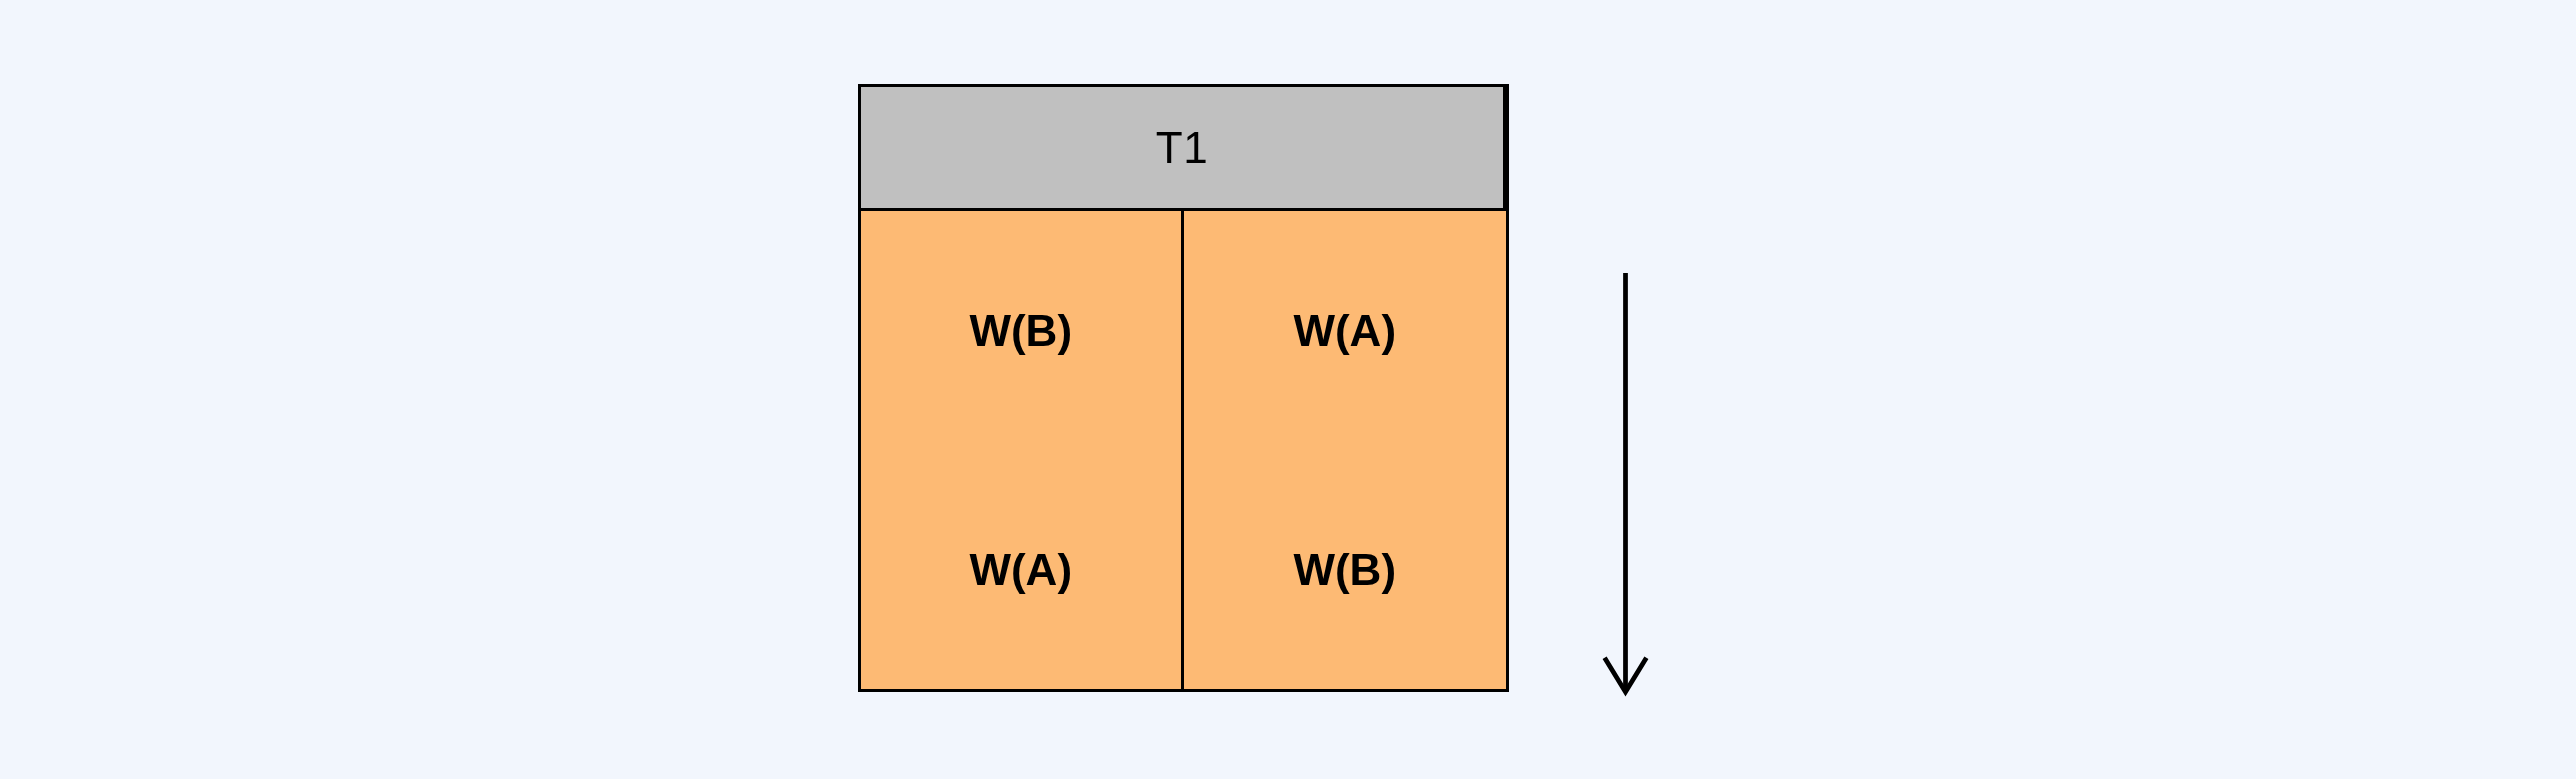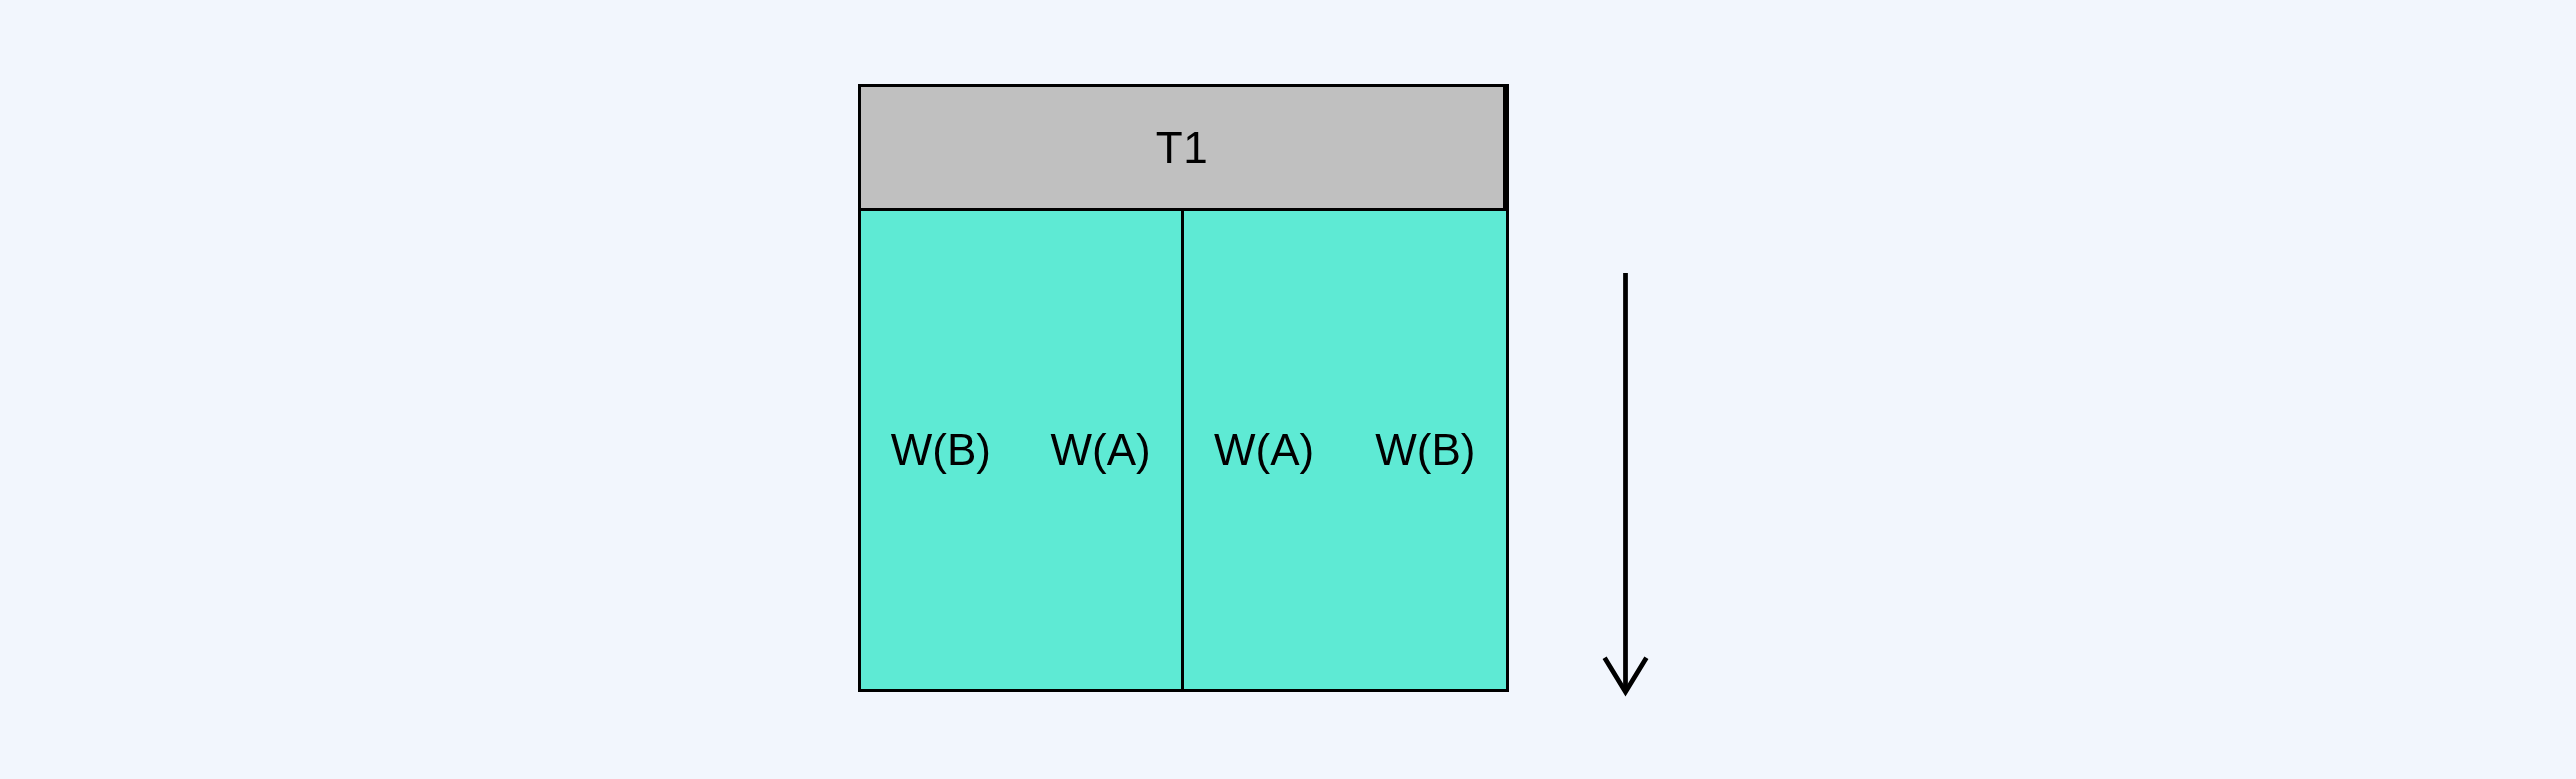--- a/index.html
+++ b/index.html
@@ -25,21 +25,21 @@
 
   
   .schedule-table {
     position: absolute;
     left: 858px;
     top: 84px;
     width: 651px;
     height: 608px;
     box-sizing: border-box;
     border: 3.8px solid #000000;
-    background: #5eead4;
+    background: #fdba74;
     display: flex;
     flex-direction: column;
   }
 
   .table-header-row {
     display: flex;
     height: 121px;
     flex: 0 0 121px;
     border-bottom: 3.8px solid #000000;
     background: #c0c0c0;
@@ -59,22 +59,23 @@
     border-right: 3.8px solid #000000;
   }
 
   .table-body {
     flex: 1 1 auto;
     display: flex;
   }
   .body-column {
     flex: 1 1 50%;
     display: flex;
-    flex-direction: row;
+    flex-direction: column;
     box-sizing: border-box;
+    font-weight: bold;
   }
   .body-column.col-sep {
     border-right: 3.8px solid #000000;
   }
   .op-cell {
     flex: 1 1 50%;
     display: flex;
     align-items: center;
     justify-content: center;
     font-size: 44px;

